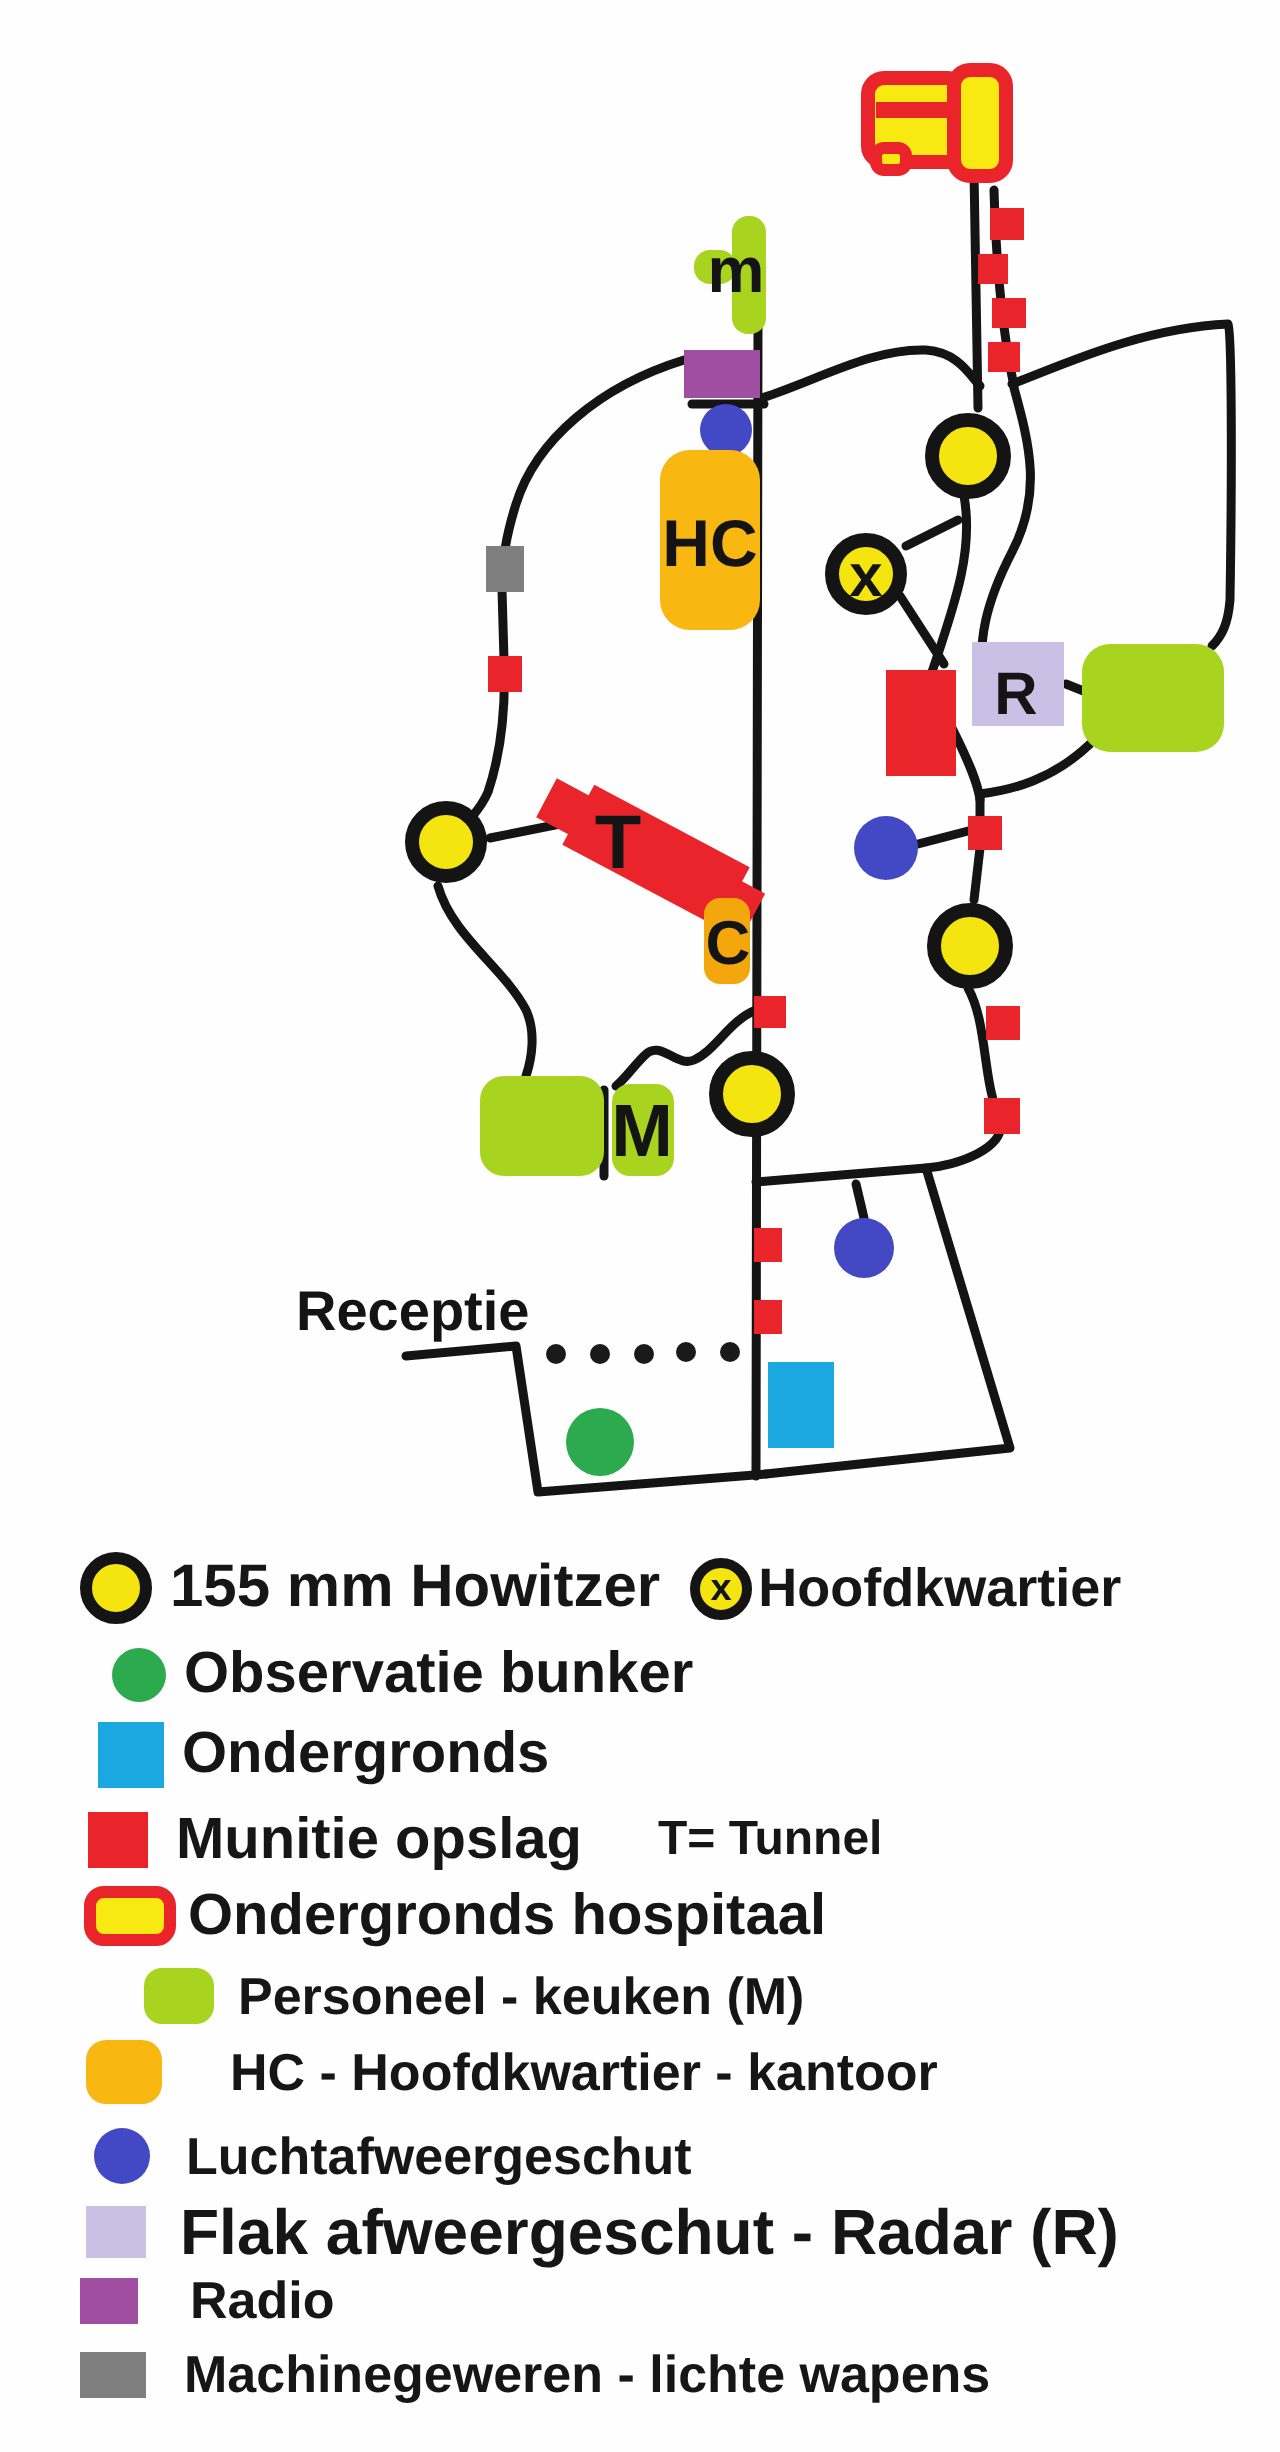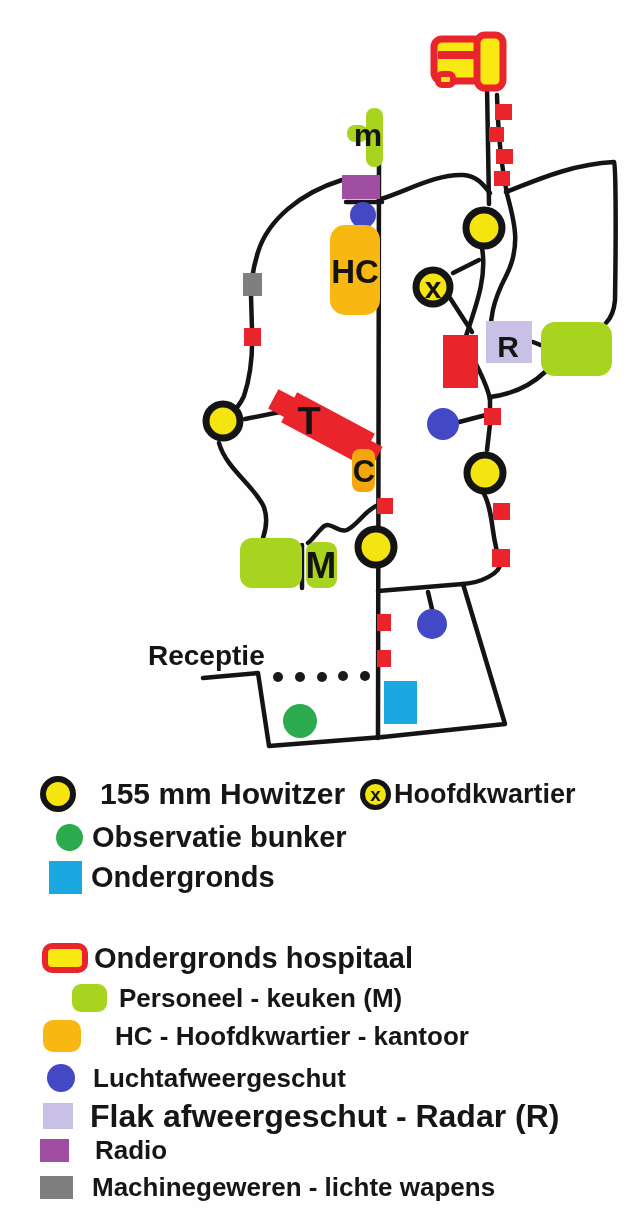--- a/index.html
+++ b/index.html
@@ -142,35 +142,40 @@
     <text x="433" y="298" font-size="30" text-anchor="middle">x</text>
     <text x="508" y="357" font-size="30" text-anchor="middle">R</text>
     <text x="309" y="434" font-size="38" text-anchor="middle">T</text>
     <text x="364" y="482" font-size="31" text-anchor="middle">C</text>
     <text x="321" y="578" font-size="37" text-anchor="middle">M</text>
     <text x="148" y="665" font-size="28">Receptie</text>
   </svg>
 
   <div class="lrow" style="left:40px;top:774px;height:40px;">
     <span class="ic howitzer-ic"></span>
-    <span class="lbl" style="font-size:30px;margin-left:24px;">155 mm Howitzer</span>
+    <span class="lbl" style="font-size:30px;margin-left:9px;">155 mm Howitzer</span>
     <span class="ic x-ic" style="margin-left:15px;">x</span>
     <span class="lbl" style="font-size:27px;margin-left:3px;">Hoofdkwartier</span>
   </div>
 
   <div class="lrow" style="left:56px;top:818px;height:38px;">
     <span class="ic obs-ic"></span>
     <span class="lbl" style="font-size:29px;margin-left:9px;">Observatie bunker</span>
   </div>
 
   <div class="lrow" style="left:49px;top:858px;height:38px;">
     <span class="ic water-ic"></span>
     <span class="lbl" style="font-size:29px;margin-left:9px;">Ondergronds</span>
   </div>
 
+  <div class="lrow" style="left:44px;top:902px;height:36px;">
+    <span class="ic mun-ic"></span>
+    <span class="lbl" style="font-size:29px;margin-left:14px;">Munitie opslag</span>
+    <span class="note" style="font-size:24px;margin-left:38px;">T= Tunnel</span>
+  </div>
 
   <div class="lrow" style="left:42px;top:940px;height:36px;">
     <span class="ic hosp-ic"></span>
     <span class="lbl" style="font-size:29px;margin-left:6px;">Ondergronds hospitaal</span>
   </div>
 
   <div class="lrow" style="left:44px;top:982px;height:32px;padding-left:28px;">
     <span class="ic pers-ic"></span>
     <span class="lbl" style="font-size:26px;margin-left:12px;">Personeel - keuken (M)</span>
   </div>

